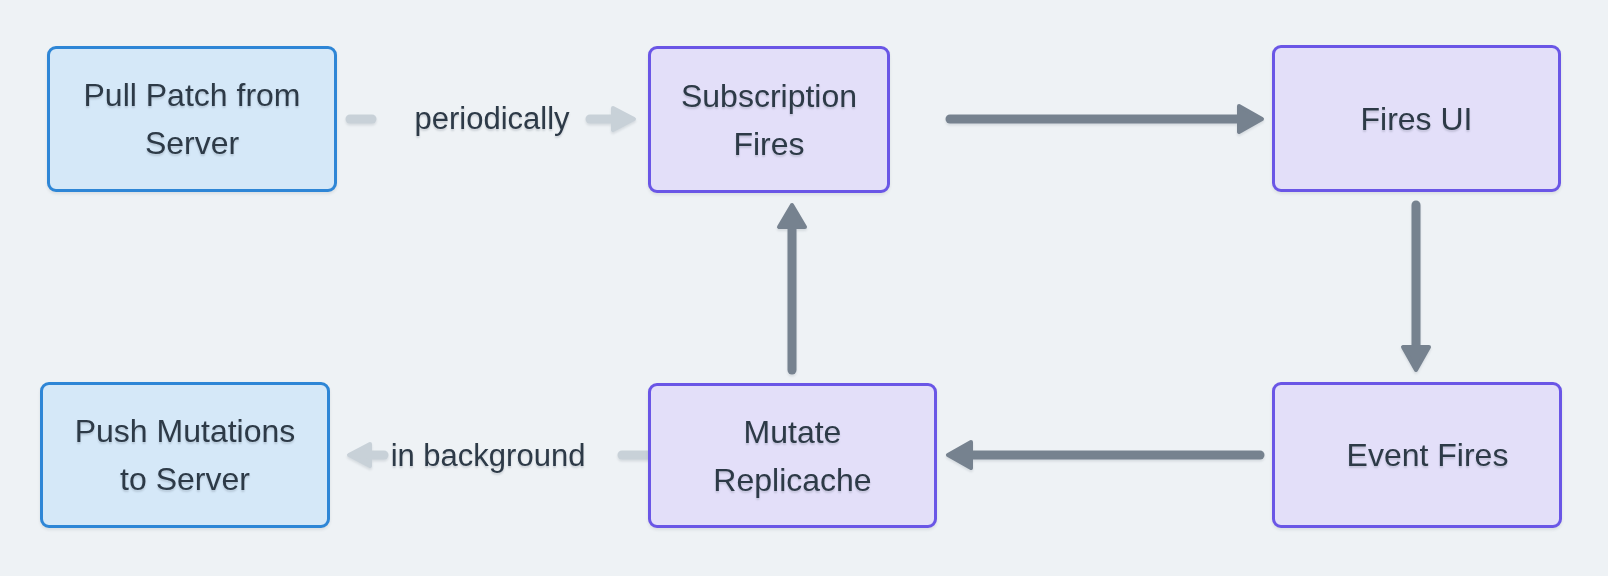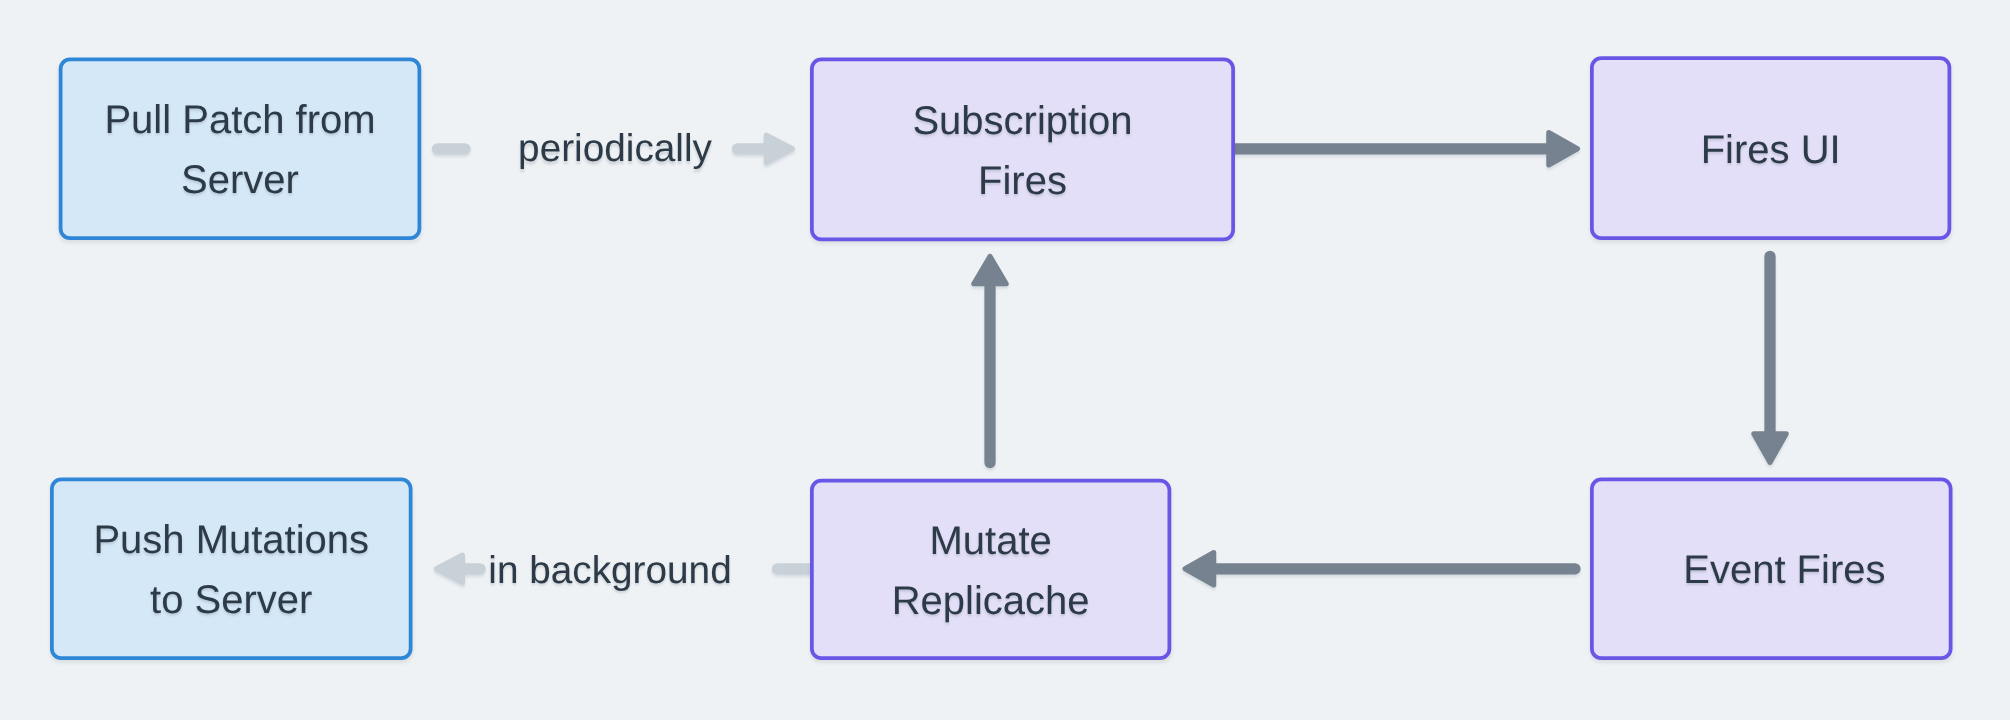--- a/index.html
+++ b/index.html
@@ -50,21 +50,21 @@
   .node--blue   { background: var(--blue-node-fill);   border-color: var(--blue-node-border); }
   .node--purple { background: var(--purple-node-fill); border-color: var(--purple-node-border); }
   .node-label {
     font-size: 32px;
     line-height: 48px;
     color: var(--text);
     white-space: pre-line;
     text-shadow: 0 2px 2px rgba(45,58,71,0.18);
   }
   #node-pull-patch    { left: 47px;   top: 46px;  width: 290px; height: 146px; }
-  #node-subscription  { left: 648px;  top: 46px;  width: 340px; height: 147px; }
+  #node-subscription  { left: 648px;  top: 46px;  width: 242px; height: 147px; }
   #node-render-ui     { left: 1272px; top: 45px;  width: 289px; height: 147px; }
   #node-push-mutations{ left: 40px;   top: 382px; width: 290px; height: 146px; }
   #node-mutate        { left: 648px;  top: 383px; width: 289px; height: 145px; }
   #node-event-fires   { left: 1272px; top: 382px; width: 290px; height: 146px; padding-left: 21px; }
   .edge-label {
     position: absolute;
     transform: translate(-50%, -50%);
     font-size: 31px;
     color: var(--text);
     white-space: nowrap;

